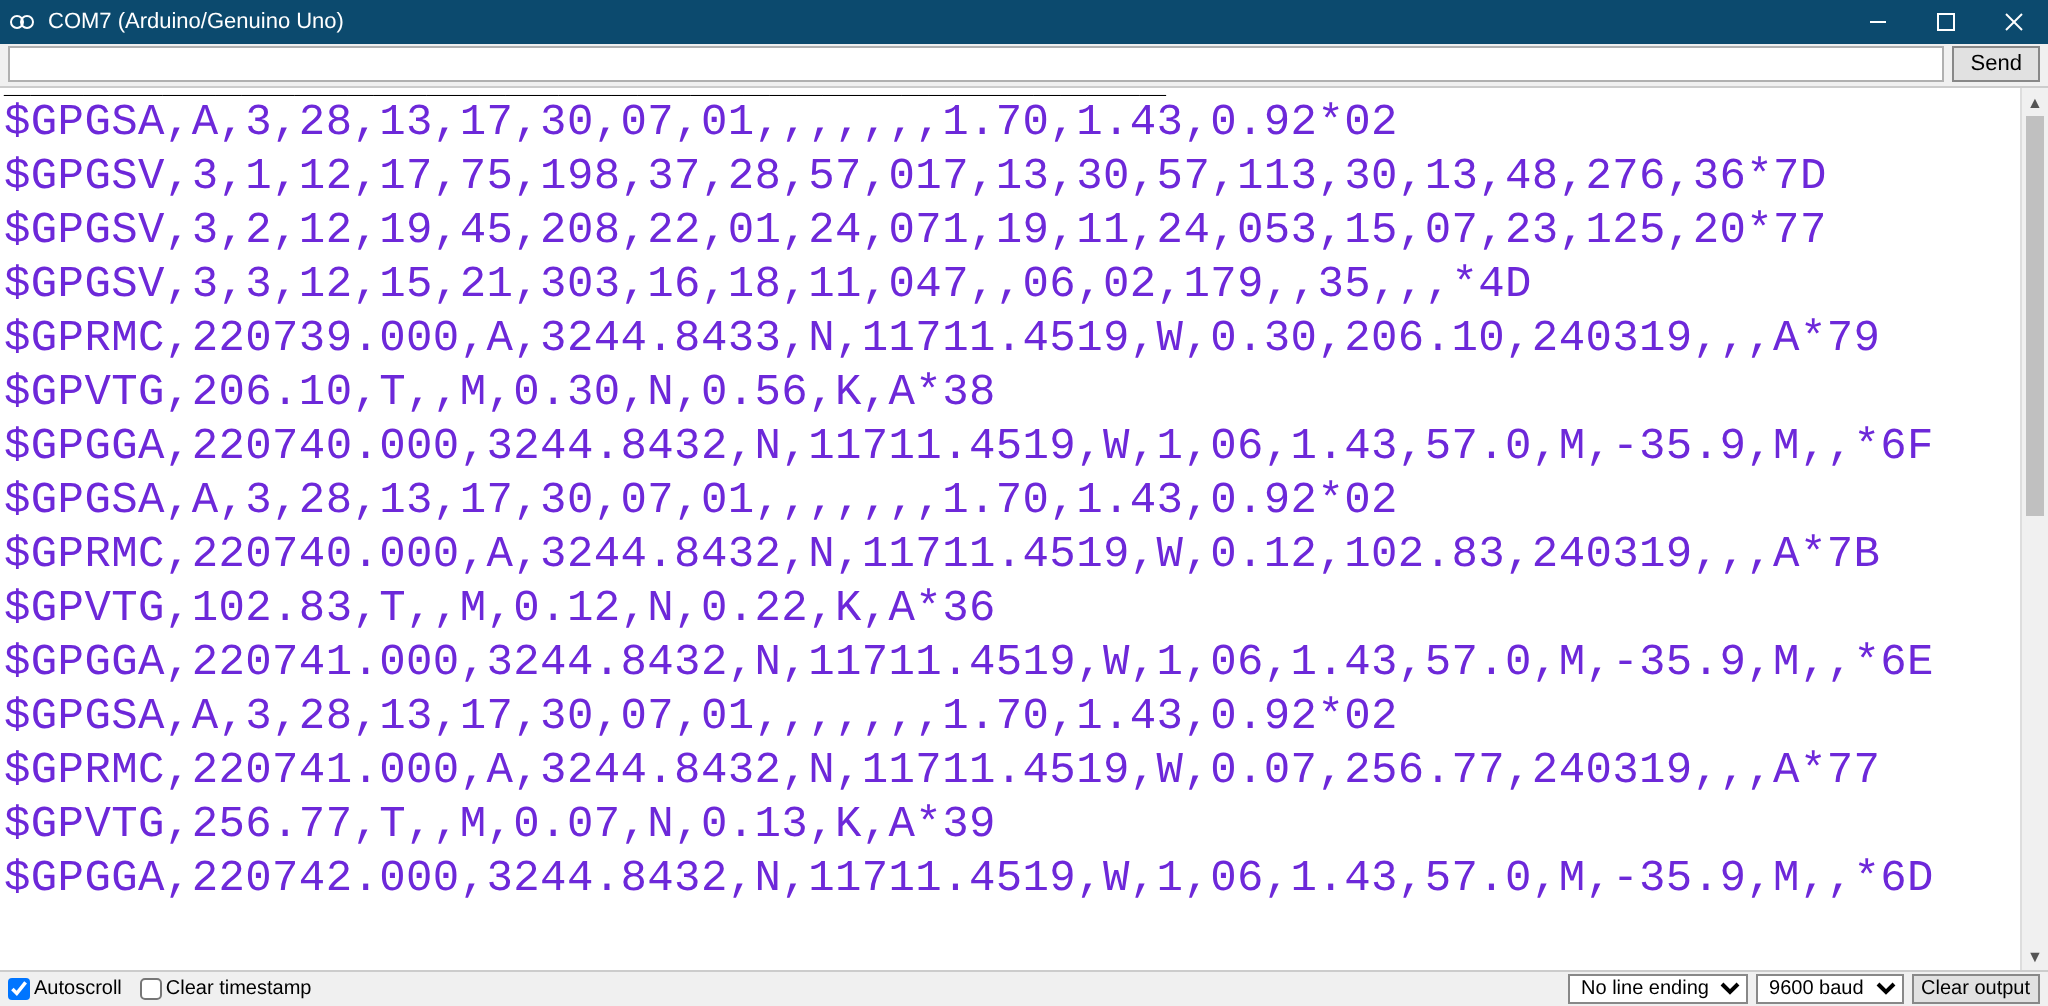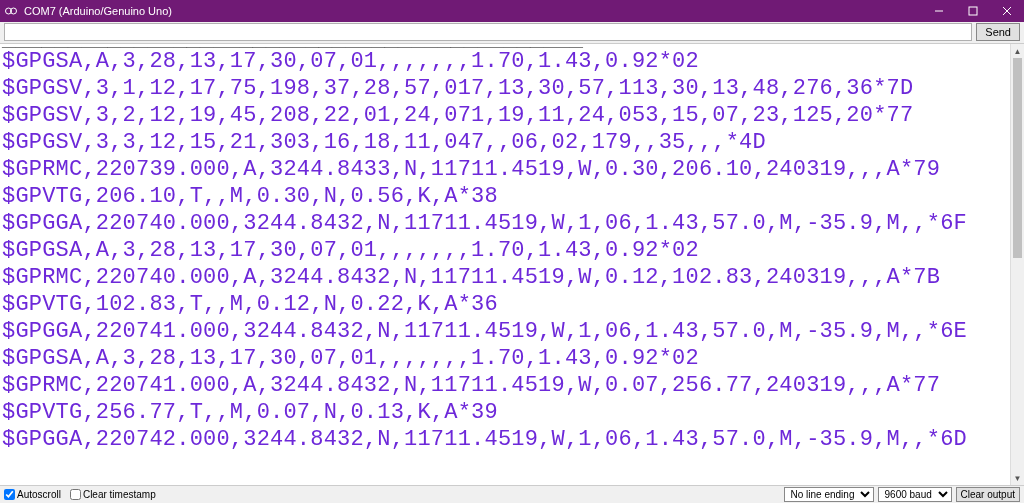--- a/index.html
+++ b/index.html
@@ -11,21 +11,21 @@
       font-family: "Segoe UI", Tahoma, sans-serif;
       font-size: 12px;
       background: #fff;
       width: 1024px;
       height: 503px;
       overflow: hidden;
       display: flex;
       flex-direction: column;
     }
     .titlebar {
-      background: #701a75;
+      background: #0c4a6e;
       color: #fff;
       height: 22px;
       display: flex;
       align-items: center;
       padding-left: 4px;
       font-size: 11px;
       flex-shrink: 0;
     }
     .titlebar-icon {
       width: 14px;

